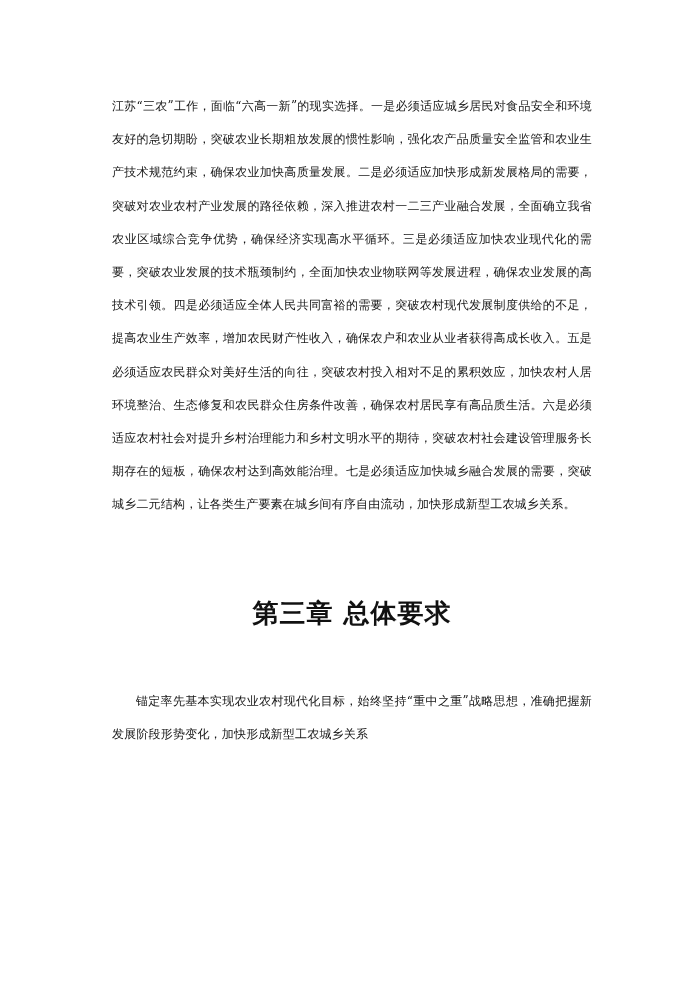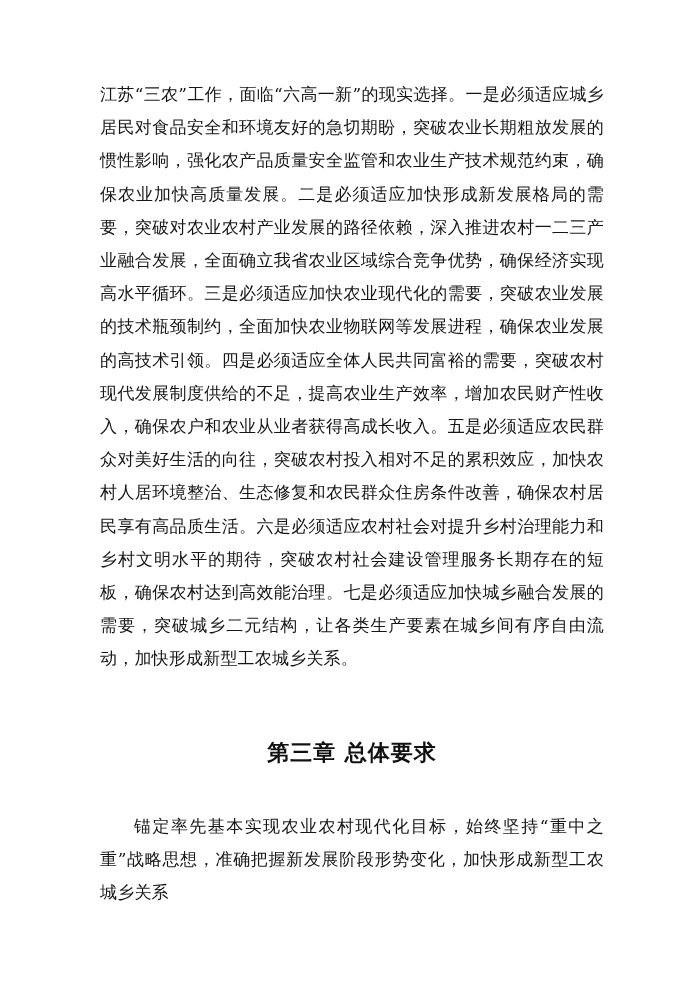--- a/index.html
+++ b/index.html
@@ -17,32 +17,32 @@
   .page {
     position: relative;
     width: 700px;
     height: 990px;
     background: #ffffff;
     box-sizing: border-box;
     padding: 78px 96px 40px 100px;
   }
   .body-paragraph {
     font-family: "DejaVu Serif", serif;
-    font-size: 17px;
+    font-size: 12px;
     line-height: 33.2px;
     text-align: justify;
     text-justify: inter-ideograph;
     letter-spacing: 0.2px;
-    margin: 0;
+    margin: 12px;
     color: #161616;
   }
   .chapter-heading {
     font-family: "DejaVu Sans", sans-serif;
     font-weight: bold;
-    font-size: 22px;
+    font-size: 26px;
     text-align: center;
     letter-spacing: 1px;
     margin: 0;
     padding: 0;
     color: #111111;
   }
   .spacer-before-heading {
     height: 62px;
   }
   .spacer-after-heading {

